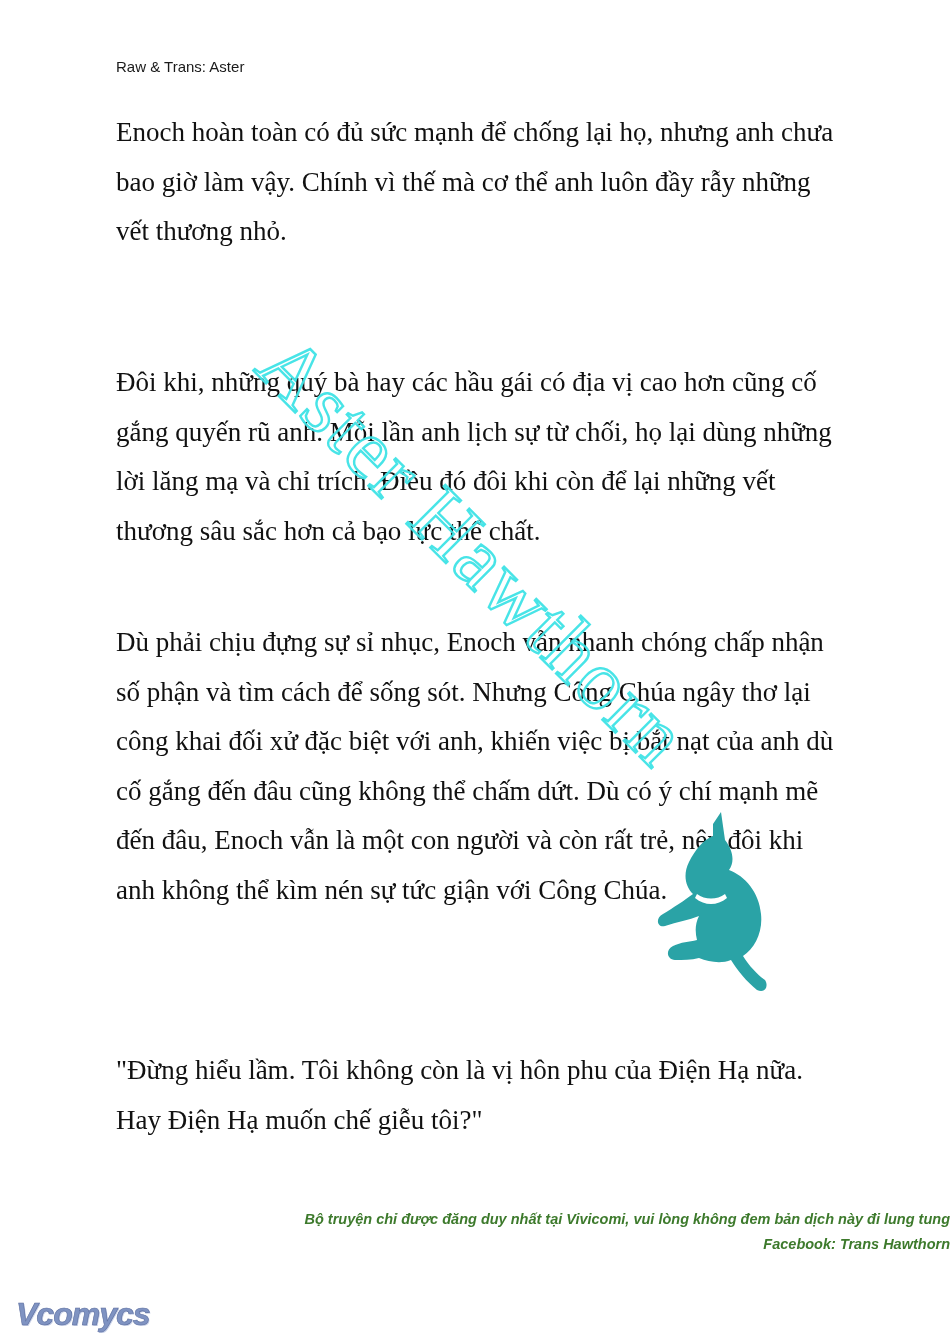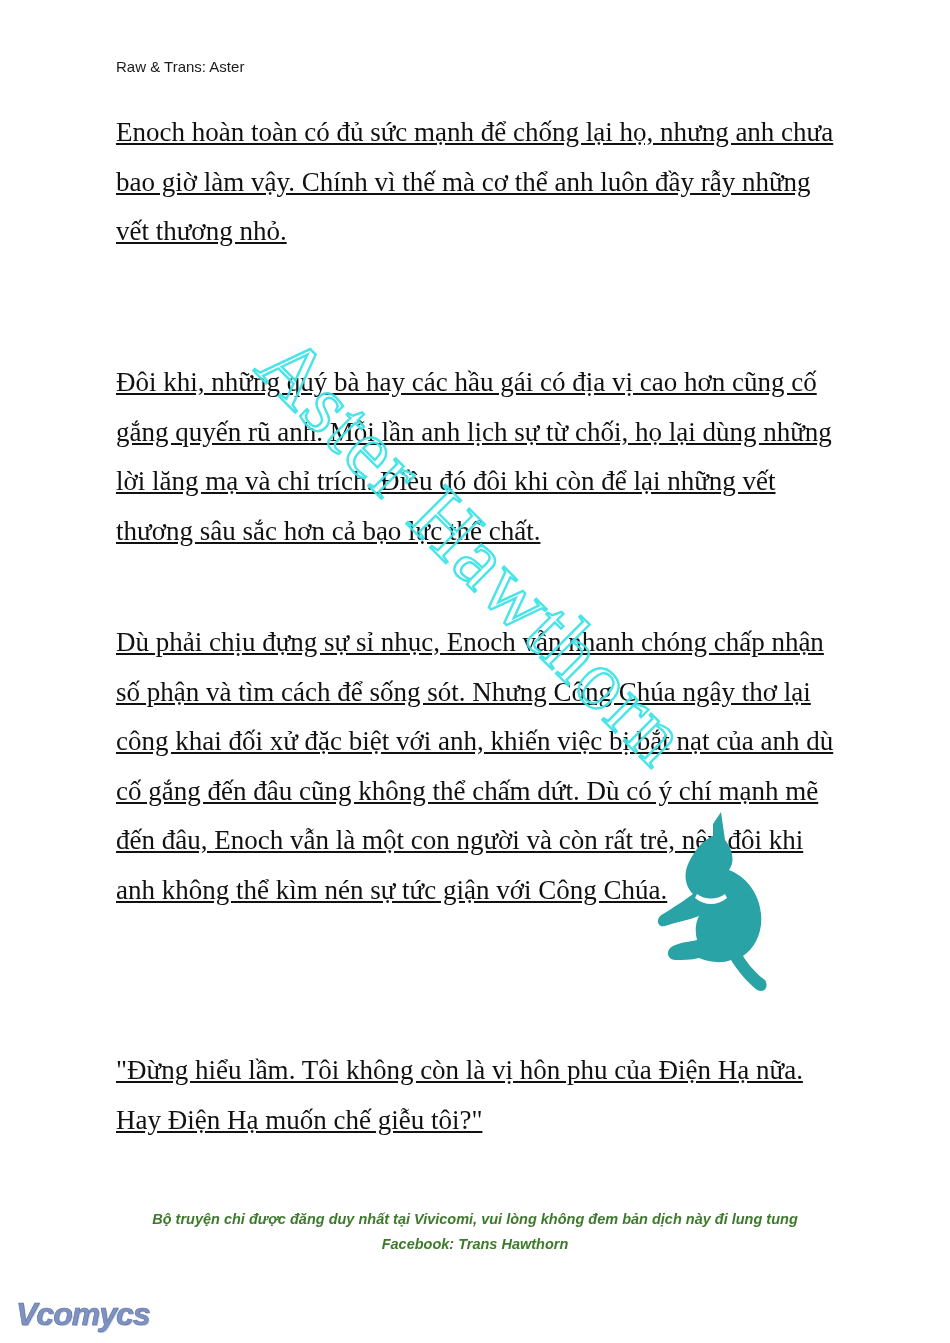--- a/index.html
+++ b/index.html
@@ -6,40 +6,39 @@
   body { width: 950px; height: 1343px; position: relative; overflow: hidden; }
   .page { position: absolute; left: 0; top: 0; width: 950px; height: 1260px; background: #fff; }
   .header-credit {
     position: absolute; left: 116px; top: 58px;
     font-family: "Liberation Sans", sans-serif; font-size: 15px; color: #1a1a1a;
   }
   .body-text {
     position: absolute; left: 116px; width: 730px;
     font-family: "Liberation Serif", serif; font-size: 27px; line-height: 49.5px; color: #111;
     margin: 0;
-    text-decoration: underline;
   }
   .p1 { top: 108px; }
   .p2 { top: 358px; }
   .p3 { top: 618px; }
   .p4 { top: 1046px; }
   .watermark {
     position: absolute; left: 95px; top: 570px;
     transform-origin: 0 0; transform: rotate(45deg) translate(-30px, -330px);
     font-family: "Liberation Serif", serif; font-size: 84px; color: transparent;
     -webkit-text-stroke: 2.4px #3fe3e6; white-space: nowrap; letter-spacing: 2px;
     pointer-events: none; z-index: 2; opacity: 0.95;
   }
   .cat { position: absolute; left: 655px; top: 810px; width: 120px; height: 185px; z-index: 1; }
   .footer-notice {
     position: absolute; left: 0; width: 950px; top: 1207px;
     font-family: "Liberation Sans", sans-serif; font-style: italic; font-weight: bold;
     font-size: 14.5px; color: #3d7a2c; text-align: center; line-height: 25px;
   }
-  .footer-notice div { margin: 0; }
+  .footer-notice div { margin: 0; text-align: right; }
   .logo {
     position: absolute; left: 16px; top: 1296px;
     font-family: "Liberation Sans", sans-serif; font-style: italic; font-weight: bold;
     font-size: 32px; letter-spacing: -1px; color: #7f93c2;
     -webkit-text-stroke: 0.6px #5d6f9f;
     text-shadow: 1px 1px 0 #c8d1e8;
   }
 </style>
 </head>
 <body>

